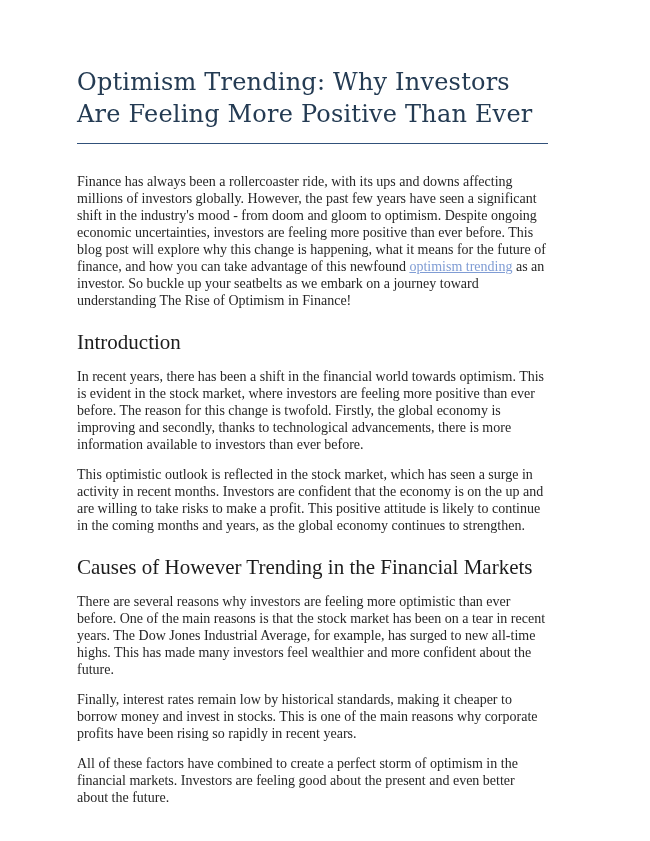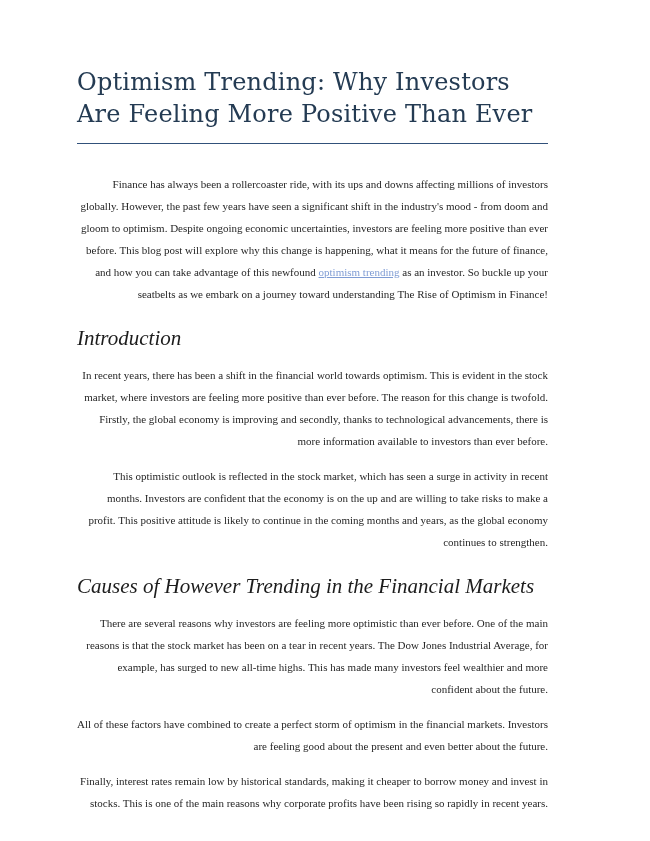--- a/index.html
+++ b/index.html
@@ -27,35 +27,34 @@
     line-height: 32px;
     color: var(--title);
     letter-spacing: 0.2px;
   }
   .title-rule {
     border: none;
     border-top: 1.5px solid var(--rule);
     margin: 13px 0 0 0;
   }
   p.body-para {
-    font-size: 11px;
-    line-height: 22px;
+    font-size: 14px;
+    line-height: 17px;
     color: var(--body);
     margin: 0 0 13px 0;
-    text-align: right;
+    text-align: left;
   }
   p.lead-para { margin-top: 29px; }
   h2.section-heading {
     font-family: "Liberation Serif", serif;
     font-weight: 400;
     font-size: 21px;
     line-height: 26px;
     color: var(--heading);
     margin: 20px 0 13px 0;
-    font-style: italic;
   }
   a.inline-link {
     color: var(--link);
     text-decoration: underline;
     cursor: pointer;
   }
 </style>
 </head>
 <body>
 
@@ -71,17 +70,17 @@
 
   <p class="body-para">In recent years, there has been a shift in the financial world towards optimism. This is evident in the stock market, where investors are feeling more positive than ever before. The reason for this change is twofold. Firstly, the global economy is improving and secondly, thanks to technological advancements, there is more information available to investors than ever before.</p>
 
   <p class="body-para">This optimistic outlook is reflected in the stock market, which has seen a surge in activity in recent months. Investors are confident that the economy is on the up and are willing to take risks to make a profit. This positive attitude is likely to continue in the coming months and years, as the global economy continues to strengthen.</p>
 
   <h2 class="section-heading">Causes of However Trending in the Financial Markets</h2>
 
   <p class="body-para">There are several reasons why investors are feeling more optimistic than ever before. One of the main reasons is that the stock market has been on a tear in recent years. The Dow Jones Industrial Average, for example, has surged to new all-time highs. This has made many investors feel wealthier and more confident about the future.</p>
 
 
+  <p class="body-para">Finally, interest rates remain low by historical standards, making it cheaper to borrow money and invest in stocks. This is one of the main reasons why corporate profits have been rising so rapidly in recent years.</p>
+
   <p class="body-para">All of these factors have combined to create a perfect storm of optimism in the financial markets. Investors are feeling good about the present and even better about the future.</p>
-
-  <p class="body-para">Finally, interest rates remain low by historical standards, making it cheaper to borrow money and invest in stocks. This is one of the main reasons why corporate profits have been rising so rapidly in recent years.</p>
 
 </div>
 
 </body></html>

